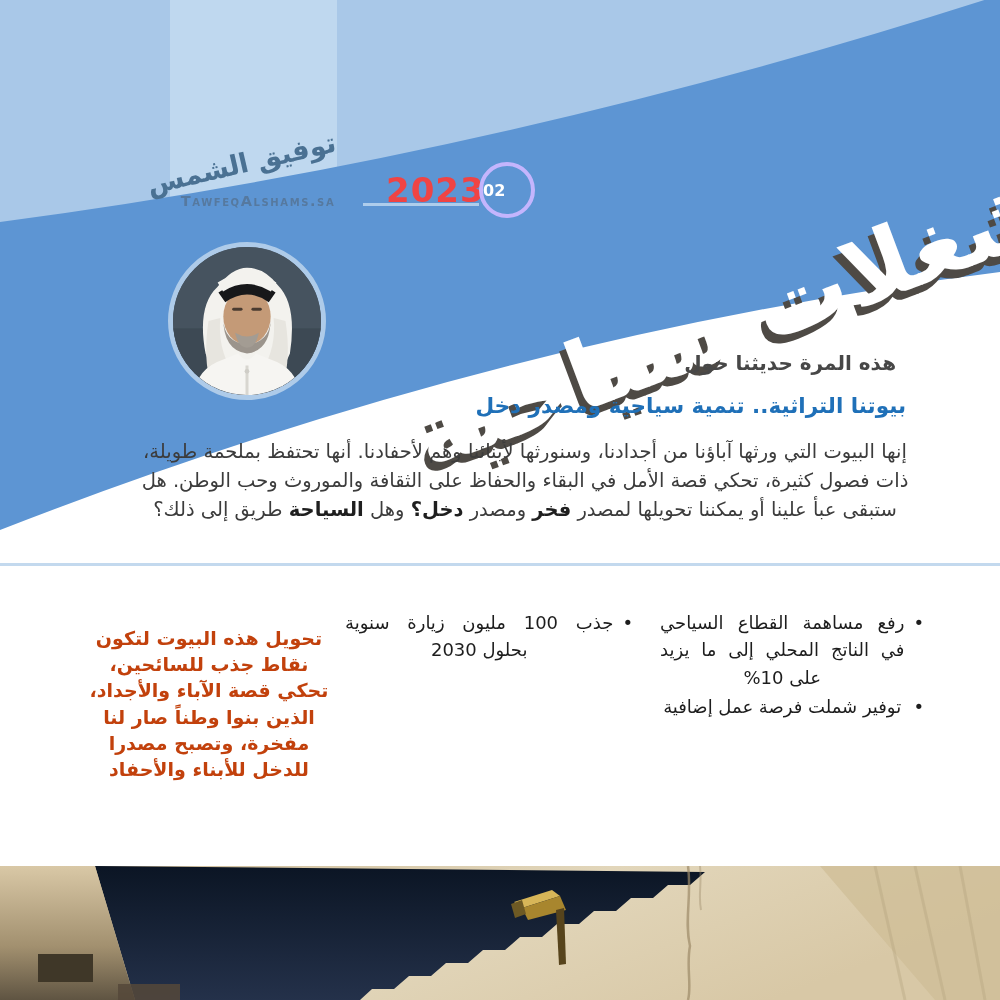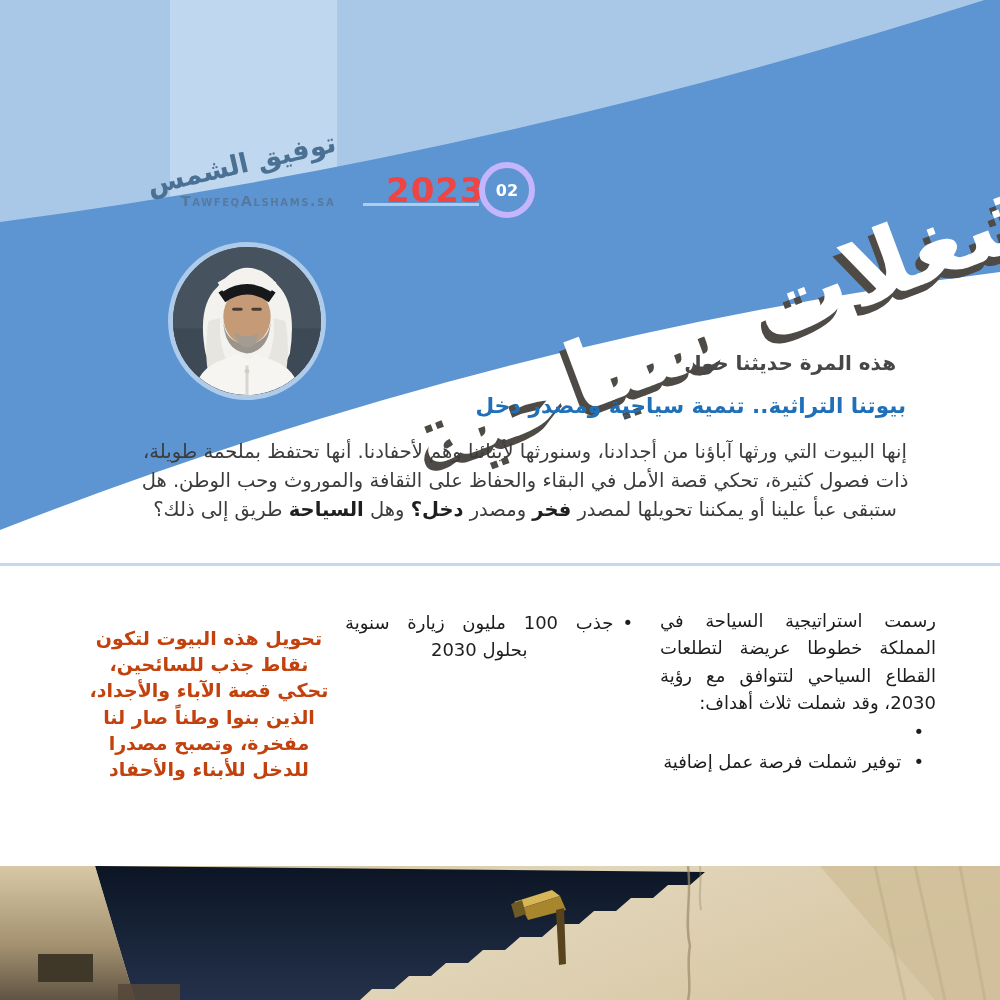--- a/index.html
+++ b/index.html
@@ -27,22 +27,22 @@
 
   
   .year {
     position:absolute; left:386px; top:170px; z-index:2;
     font-size:34px; font-weight:bold; color:#ef4444; letter-spacing:1px;
     direction:ltr;
   }
   .year-line { position:absolute; left:363px; top:203px; width:116px; height:3px; background:#aecdec; z-index:2; }
   .issue-circle {
     position:absolute; left:479px; top:162px; width:56px; height:56px; z-index:2;
-    border:6px solid #c4b5fd; border-radius:50%;
-    display:flex; align-items:center; justify-content:center;
+    border:4px solid #c4b5fd; border-radius:50%;
+    display:flex; align-items:center; 
     color:#ffffff; font-size:16px; font-weight:bold; direction:ltr;
   }
 
   
   .masthead-title {
     position:absolute; right:-28px; top:152px; z-index:1;
     transform:rotate(-20.5deg); transform-origin:top right;
     white-space:nowrap; font-size:94px; font-weight:bold; color:#ffffff;
     letter-spacing:2px;
     text-shadow:-7px 7px 0 #4e4a45;
@@ -148,23 +148,23 @@
 
   <div class="kicker">هذه المرة حديثنا حول</div>
   <div class="intro-heading">بيوتنا التراثية.. تنمية سياحية ومصدر دخل</div>
   <p class="intro-p"><span>إنها البيوت التي ورثها آباؤنا من أجدادنا، وسنورثها لأبنائنا وهم لأحفادنا. أنها تحتفظ بملحمة طويلة، ذات فصول كثيرة، تحكي قصة الأمل في البقاء والحفاظ على الثقافة والموروث وحب الوطن. هل ستبقى عبأ علينا أو يمكننا تحويلها لمصدر </span><b>فخر</b><span> ومصدر </span><b>دخل؟</b><span> وهل </span><b>السياحة</b><span> طريق إلى ذلك؟</span></p>
 
   <div class="divider"></div>
 
   <section class="columns">
 
     <div class="col col-main">
-      <p class="justify">رسمت استراتيجية السياحة في المملكة خطوطا عريضة لتطلعات القطاع السياحي لتتوافق مع رؤية 2030، وقد شملت ثلاث أهداف:</p>
       <div class="li">
         <span class="dot">•</span>
+        <p>رفع مساهمة القطاع السياحي في الناتج المحلي إلى ما يزيد على 10%</p>
       </div>
       <div class="li">
         <span class="dot">•</span>
         <p>توفير شملت فرصة عمل إضافية</p>
       </div>
     </div>
 
     <div class="col col-mid">
       <div class="li">
         <span class="dot">•</span>

